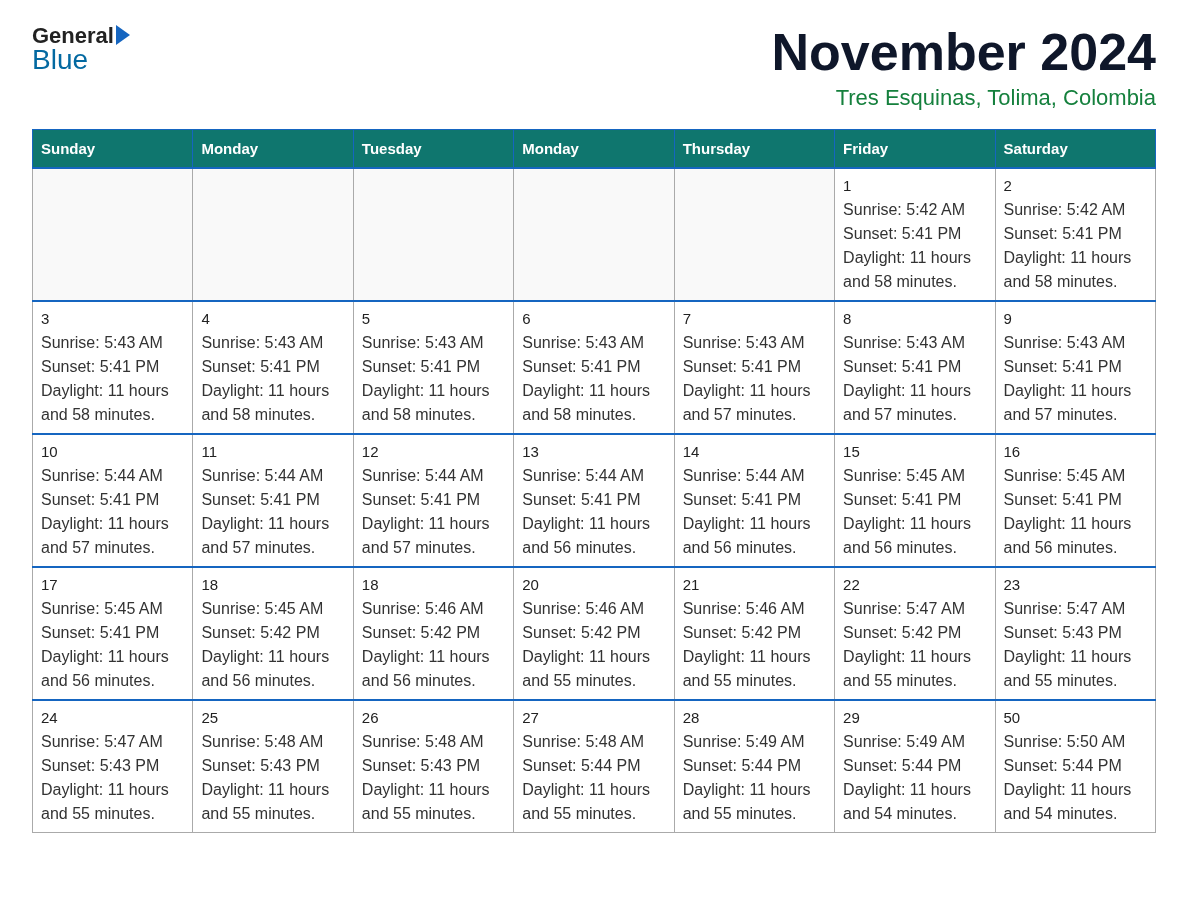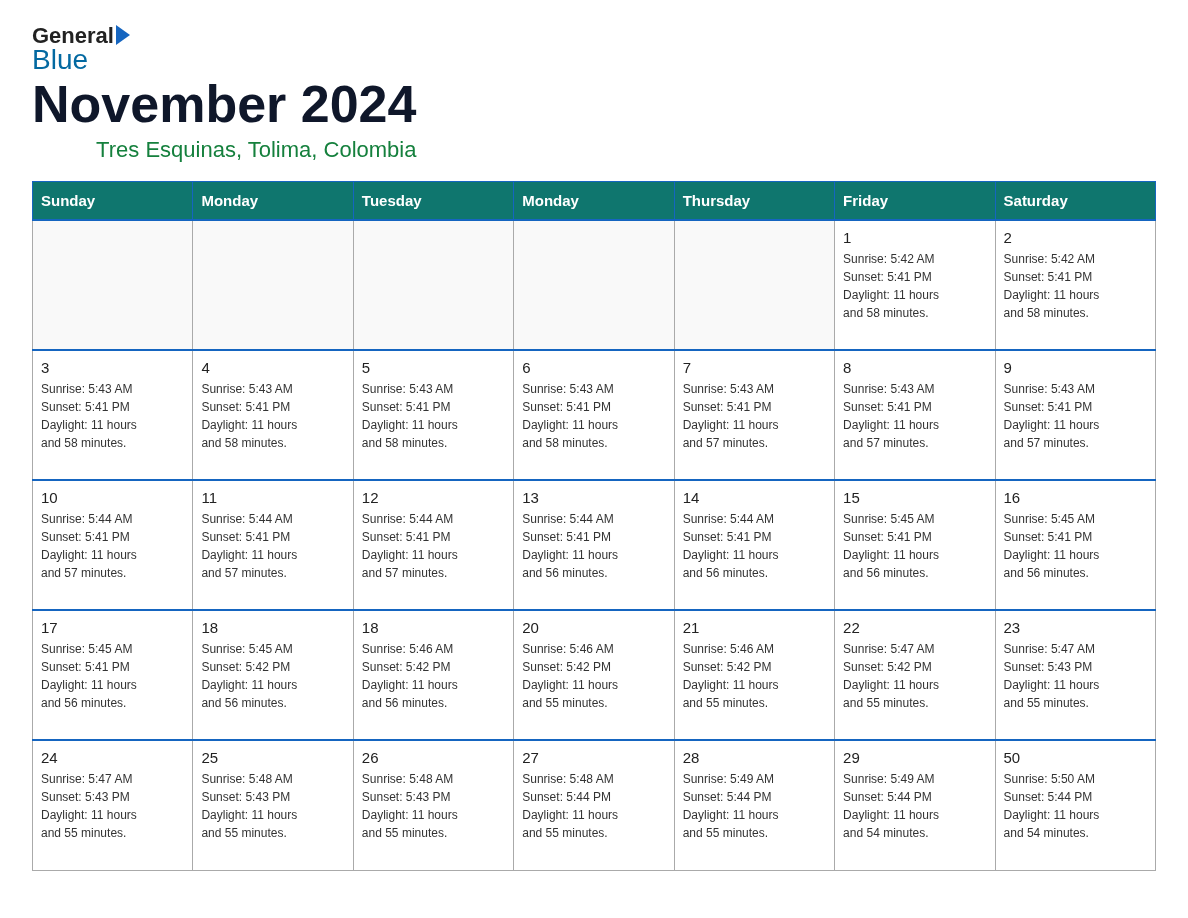--- a/index.html
+++ b/index.html
@@ -9,21 +9,20 @@
       color: #222;
       padding: 24px 32px;
       width: 1188px;
       min-height: 918px;
     }
     .header-area {
       display: flex;
       justify-content: space-between;
       align-items: flex-start;
       margin-bottom: 18px;
-      flex-direction: column;
     }
     .logo-area {
       display: flex;
       flex-direction: column;
       align-items: flex-start;
     }
     .logo-text {
       font-size: 22px;
       font-weight: bold;
       color: #222;
@@ -91,21 +90,21 @@
       border-top: 2px solid #1565c0;
     }
     .day-number {
       font-size: 15px;
       font-weight: normal;
       color: #222;
       margin-bottom: 4px;
       display: block;
     }
     .day-info {
-      font-size: 12px;
+      font-size: 16px;
       color: #333;
       line-height: 1.5;
     }
   </style>
 </head>
 <body>
 
 <div class="header-area">
   <div class="logo-area">
     <div class="logo-text">

